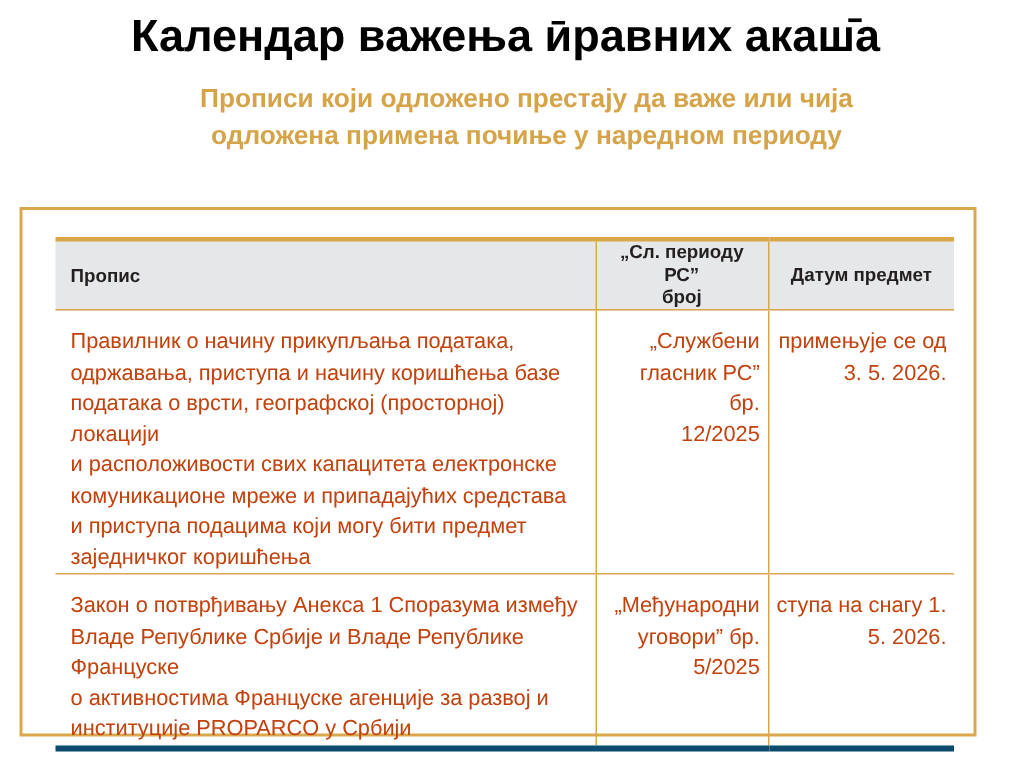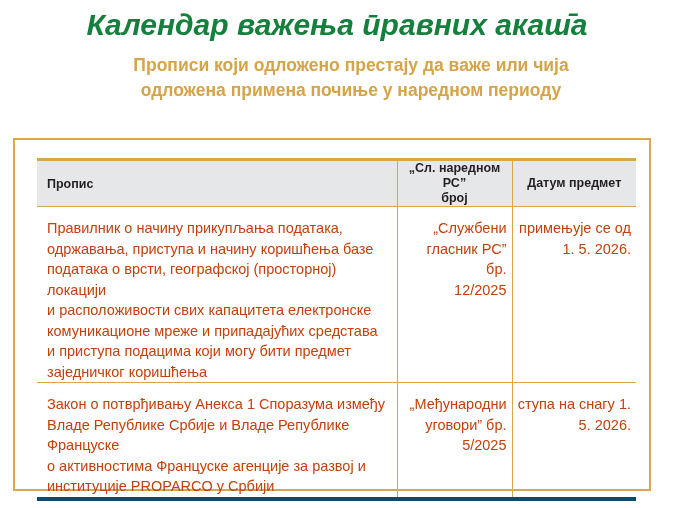--- a/index.html
+++ b/index.html
@@ -17,25 +17,24 @@
   }
   .pre { white-space: pre-line; }
 
   .title {
     position: absolute;
     top: 8px;
     left: 0;
     width: 674px;
     margin: 0;
     text-align: center;
-    font-style: italic;
     font-weight: bold;
     font-size: 30px;
     letter-spacing: 0px;
-    color: #15803d;
+    color: #000000;
   }
   .subtitle {
     position: absolute;
     top: 53px;
     left: 14px;
     width: 674px;
     text-align: center;
     font-weight: bold;
     font-size: 17.5px;
     line-height: 25px;
@@ -119,39 +118,39 @@
   <div class="panel">
     <table class="regs">
       <colgroup>
         <col class="c1">
           <col class="c2">
           <col class="c3">
       </colgroup>
       <thead>
         <tr>
           <th class="h1">Пропис</th>
-          <th class="h2 pre">„Сл. наредном РС”
+          <th class="h2 pre">„Сл. периоду РС”
 број</th>
           <th class="h3">Датум предмет</th>
         </tr>
       </thead>
       <tbody>
         <tr class="row1">
           <td class="b1 pre">Правилник о начину прикупљања података,
 одржавања, приступа и начину коришћења базе
 података о врсти, географској (просторној) локацији
 и расположивости свих капацитета електронске
 комуникационе мреже и припадајућих средстава
 и приступа подацима који могу бити предмет
 заједничког коришћења</td>
           <td class="b2 pre">„Службени
 гласник РС” бр.
 12/2025</td>
           <td class="b3 pre">примењује се од
-1. 5. 2026.</td>
+3. 5. 2026.</td>
         </tr>
         <tr class="row2">
           <td class="b1 pre">Закон о потврђивању Анекса 1 Споразума између
 Владе Републике Србије и Владе Републике Француске
 о активностима Француске агенције за развој и
 институције PROPARCO у Србији</td>
           <td class="b2 pre">„Међународни
 уговори” бр.
 5/2025</td>
           <td class="b3 pre">ступа на снагу 1.

